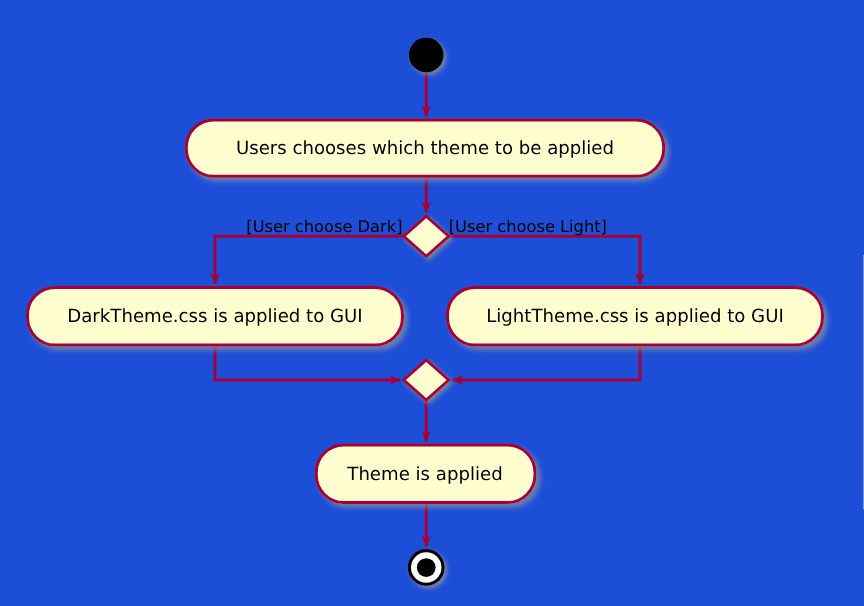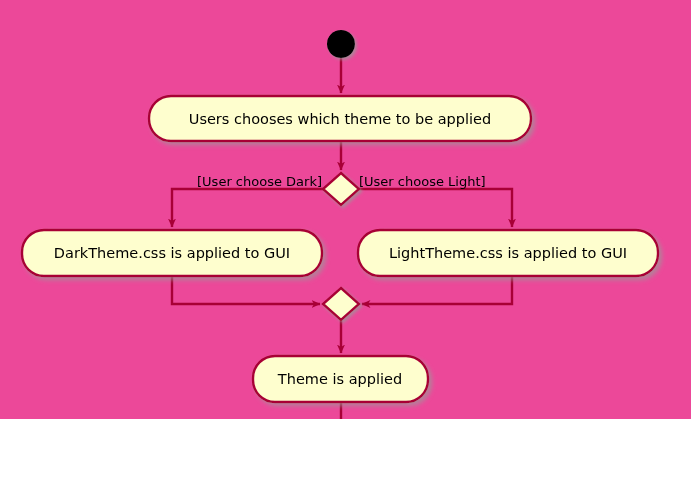--- a/index.html
+++ b/index.html
@@ -7,22 +7,22 @@
     margin: 0;
     padding: 0;
     background: #ffffff;
   }
   body {
     font-family: "DejaVu Sans", sans-serif;
   }
   #diagram-canvas {
     position: relative;
     width: 691px;
-    height: 419px;
-    background: #ec4899;
+    height: 485px;
+    background: #1d4ed8;
     overflow: hidden;
   }
   #diagram-svg {
     position: absolute;
     top: 0;
     left: 0;
     width: 691px;
     height: 485px;
   }
   .node-label {

